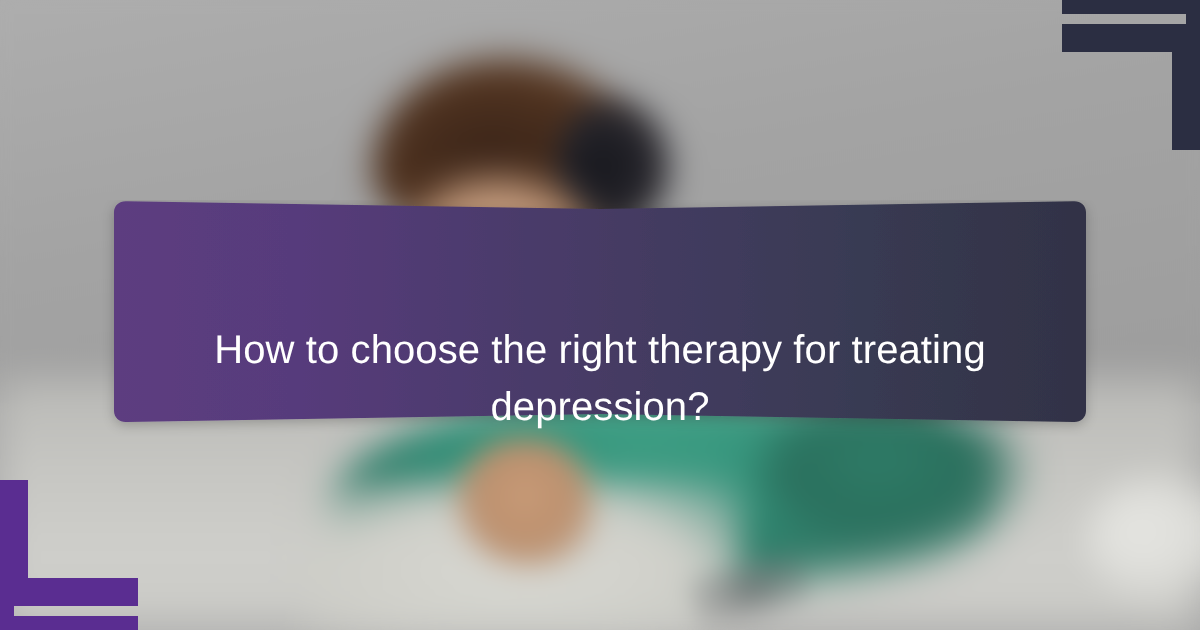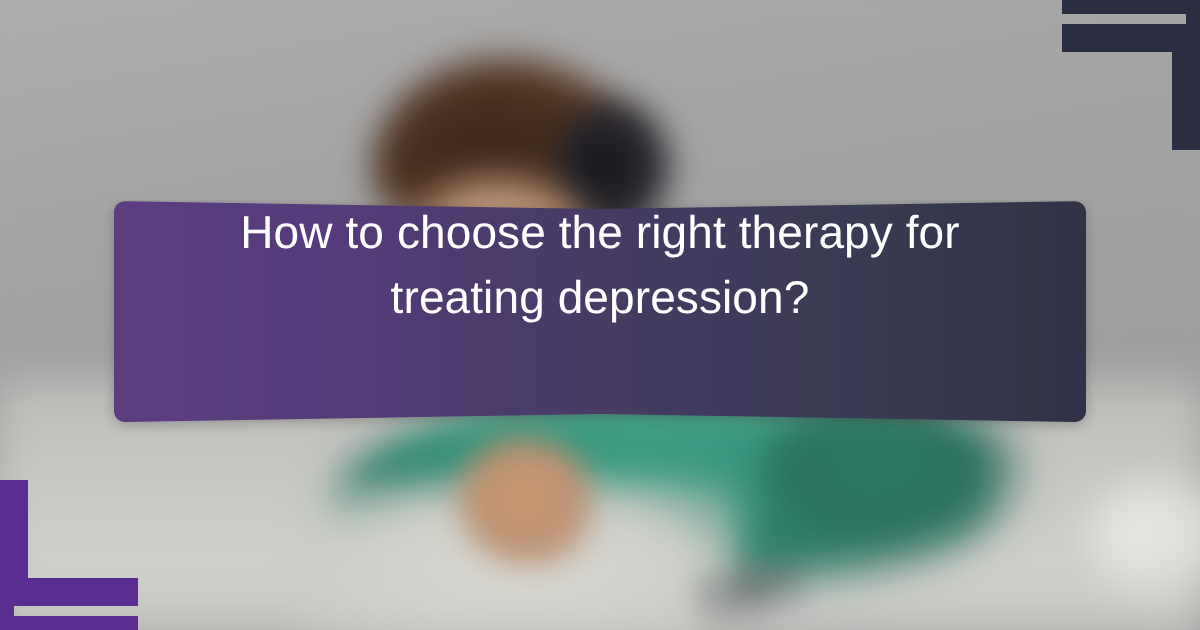--- a/index.html
+++ b/index.html
@@ -167,27 +167,27 @@
   .banner-shape {
     position: absolute;
     inset: 0;
     width: 100%;
     height: 100%;
   }
   .banner-text {
     position: absolute;
     inset: 0;
     display: flex;
-    align-items: flex-start;
+    align-items: flex-end;
     justify-content: center;
     padding: 0 72px;
     box-sizing: border-box;
     color: #ffffff;
     font-family: "Liberation Sans", sans-serif;
-    font-size: 46px;
+    font-size: 40px;
     font-weight: 400;
     line-height: 1.42;
     text-align: center;
     letter-spacing: 0.1px;
     text-rendering: geometricPrecision;
   }
   .banner-text span { display: block; max-width: 790px; }
 </style>
 </head>
 <body>

